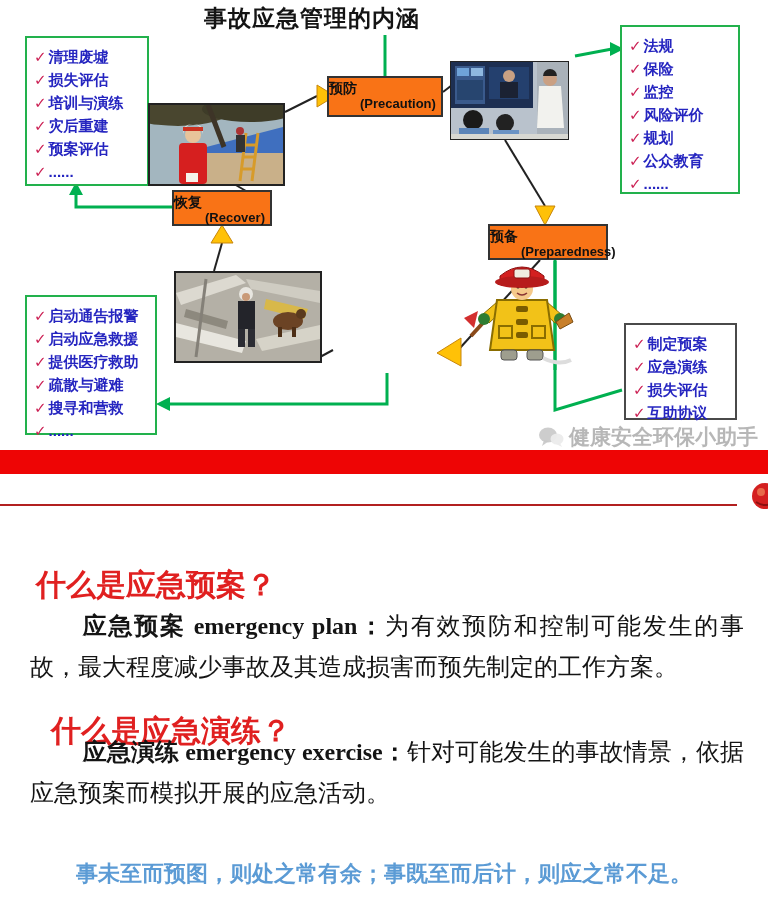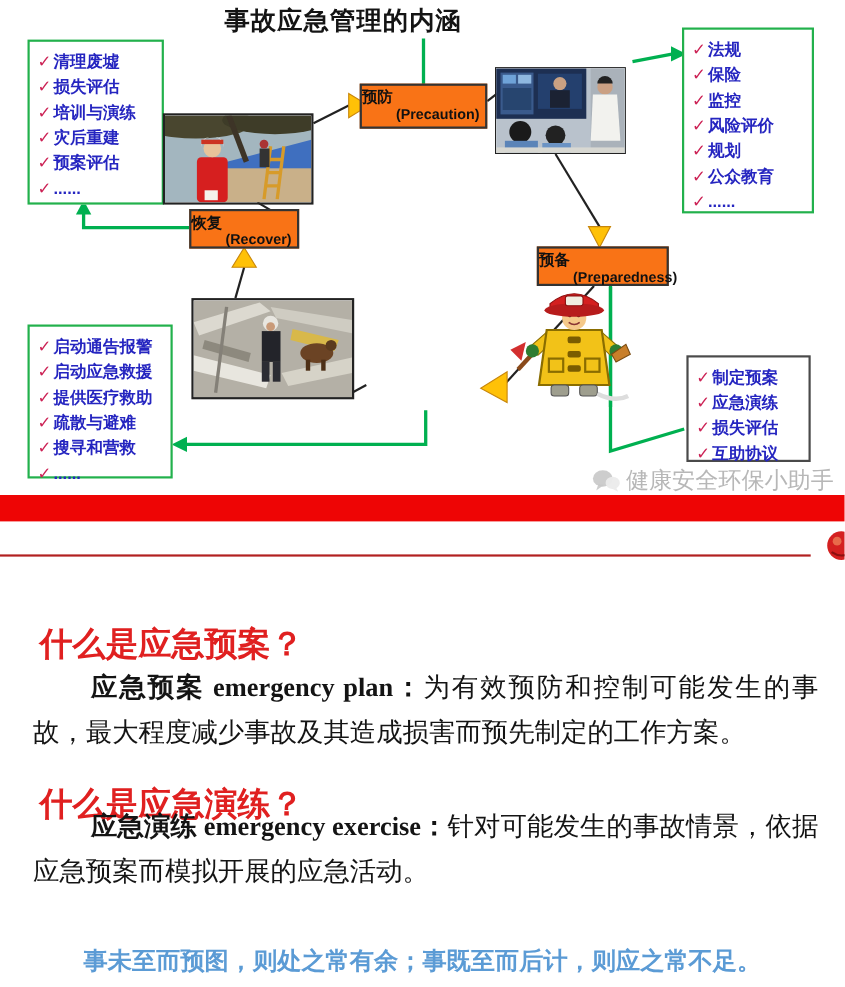--- a/index.html
+++ b/index.html
@@ -34,30 +34,30 @@
 
   .photo{position:absolute;z-index:2;border:2px solid #222;box-sizing:border-box;overflow:hidden;}
   #photo-recover{left:148px;top:103px;width:137px;height:83px;}
   #photo-precaution{left:450px;top:61px;width:119px;height:79px;border-width:1px;}
   #photo-response{left:174px;top:271px;width:148px;height:92px;}
   #fireman{position:absolute;left:463px;top:256px;width:118px;height:114px;z-index:2;}
   .photo svg,#fireman svg{display:block;}
 
   
   .watermark{position:absolute;left:538px;top:423px;z-index:5;display:flex;align-items:center;
-             font-size:21px;font-weight:normal;color:rgba(170,170,170,0.85);white-space:nowrap;}
+             font-size:21px;font-weight:bold;color:rgba(170,170,170,0.85);white-space:nowrap;}
   .watermark .wm-icon{margin-right:5px;display:inline-flex;}
   .red-band{position:absolute;left:0;top:450px;width:768px;height:24px;background:#EE0505;z-index:4;}
   .red-rule{position:absolute;left:0;top:504px;width:737px;height:2px;background:#B22020;}
   .emblem{position:absolute;left:748px;top:482px;width:20px;height:32px;overflow:hidden;}
 
   
   .sec-h{position:absolute;left:36px;font-size:30px;font-weight:bold;color:#E02020;}
   #h-plan{top:565px;}
-  #h-exercise{top:711px;}
+  #h-exercise{top:711px;margin-left:15px;}
   .para{position:absolute;left:30px;width:714px;margin:0;font-size:24px;line-height:41px;
         color:#141414;text-align:justify;text-indent:2.2em;
         font-family:"Liberation Serif","DejaVu Serif",serif;}
   #p-plan{top:606px;}
   #p-exercise{top:732px;font-family:Liberation Serif, serif;}
   .para .lead{font-weight:bold;}
   .quote{position:absolute;left:0;top:859px;width:768px;text-align:center;
          font-size:22px;font-weight:bold;color:#5B9BD5;}
 </style>
 </head>

